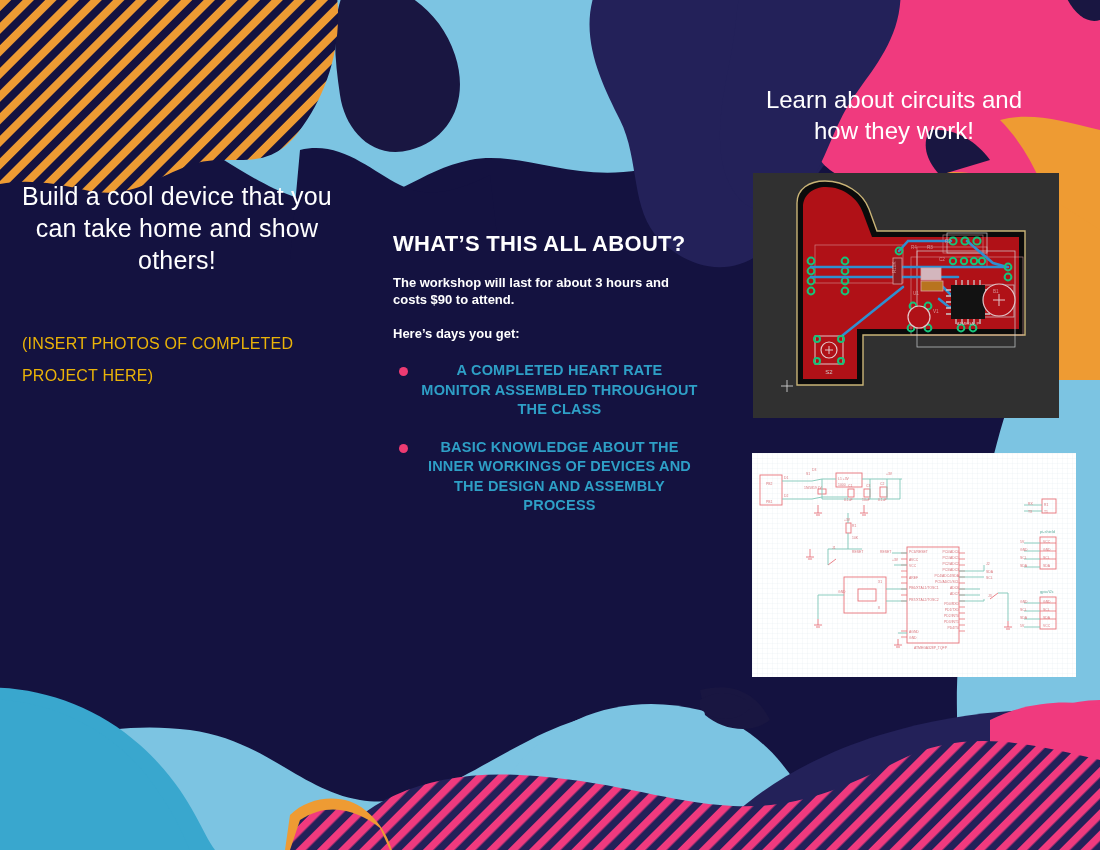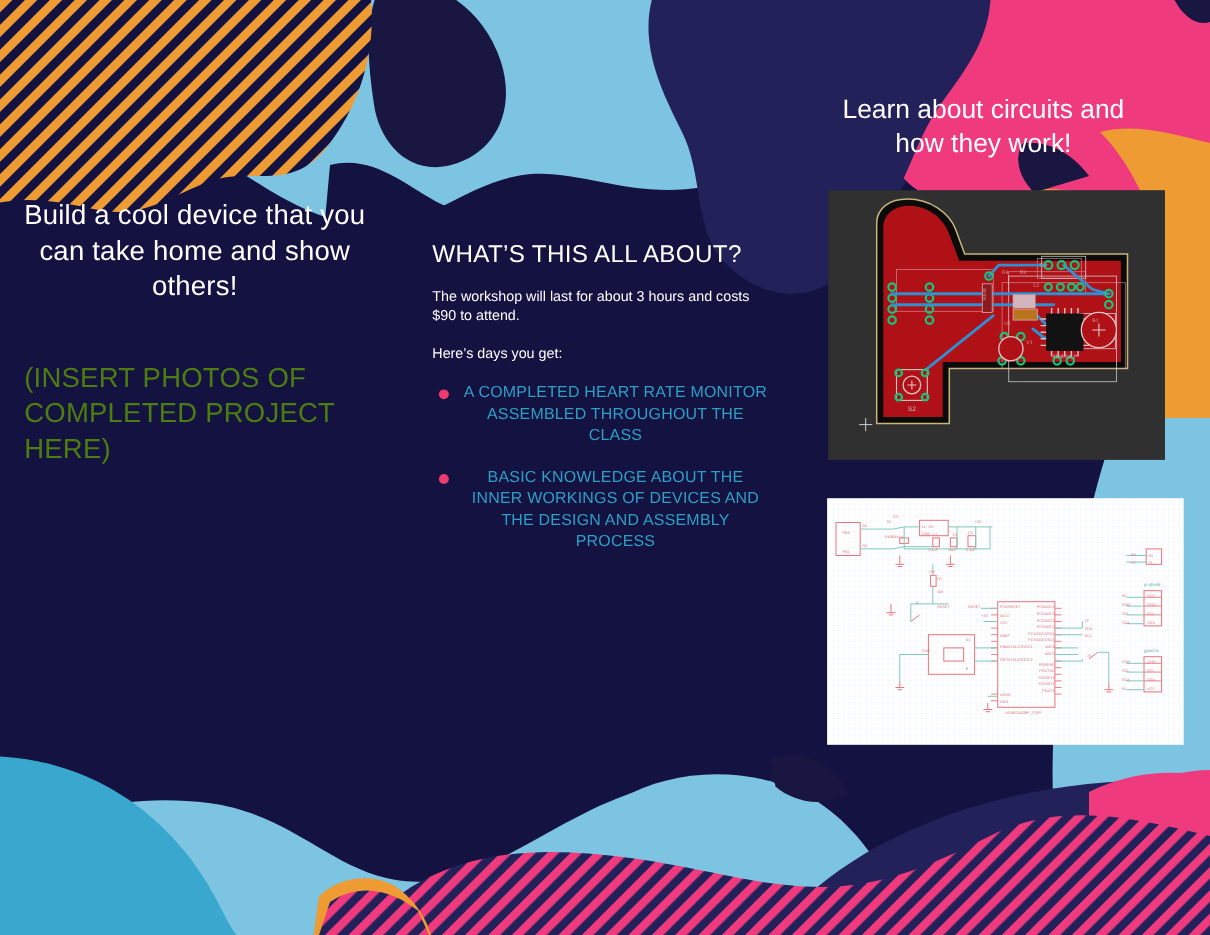--- a/index.html
+++ b/index.html
@@ -8,26 +8,26 @@
   #bg{position:absolute;inset:0;width:1100px;height:850px;}
   .content{position:absolute;inset:0;}
 
   
   #left-col{position:absolute;left:22px;top:180px;width:310px;}
   #left-headline{
     color:#ffffff;font-size:25px;line-height:32px;text-align:center;
     letter-spacing:.2px;
   }
   #left-placeholder{
-    margin-top:52px;color:#4d7c0f;font-size:25px;line-height:32px;
+    margin-top:52px;color:#eab308;font-size:16px;line-height:32px;
     text-align:left;letter-spacing:.2px;
   }
 
   
-  #mid-col{position:absolute;left:393px;top:218px;width:305px;}
+  #mid-col{position:absolute;left:393px;top:231px;width:305px;font-weight:bold;}
   #mid-heading{color:#ffffff;font-size:22px;line-height:26px;letter-spacing:.3px;}
   .mid-para{color:#ffffff;font-size:13px;line-height:17px;margin-top:17px;}
   #mid-list{list-style:none;margin:19px 0 0 0;padding:0;}
   #mid-list li{position:relative;padding-left:28px;margin-bottom:18px;}
   #mid-list li .bullet{
     position:absolute;left:6px;top:6px;width:9px;height:9px;border-radius:50%;
     background:#ED3B72;
   }
   #mid-list li .btext{
     display:block;color:#2E9FC6;font-size:14.5px;line-height:19.5px;letter-spacing:.2px;text-align:center;

